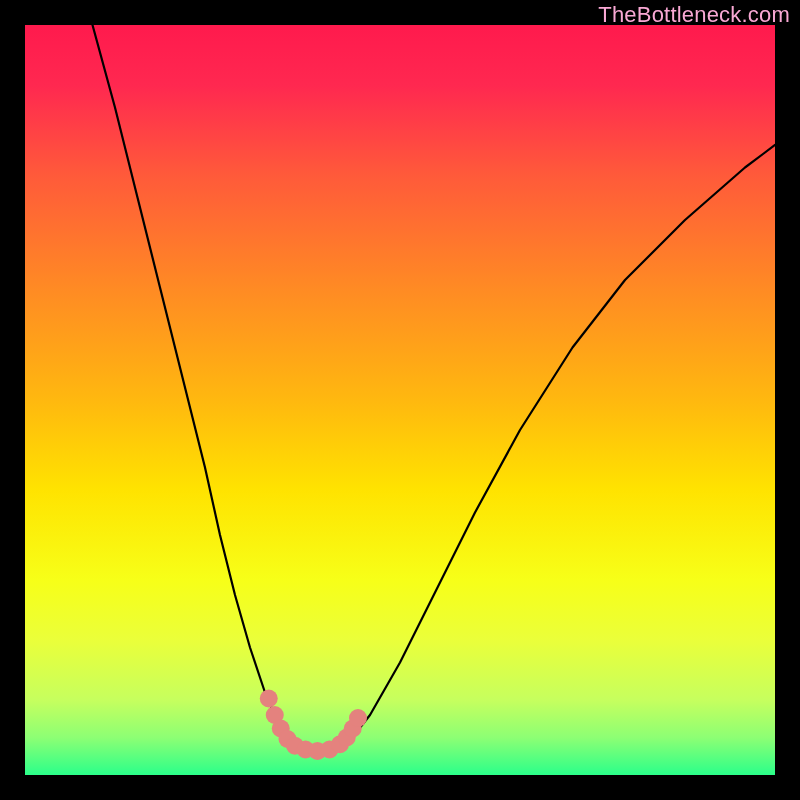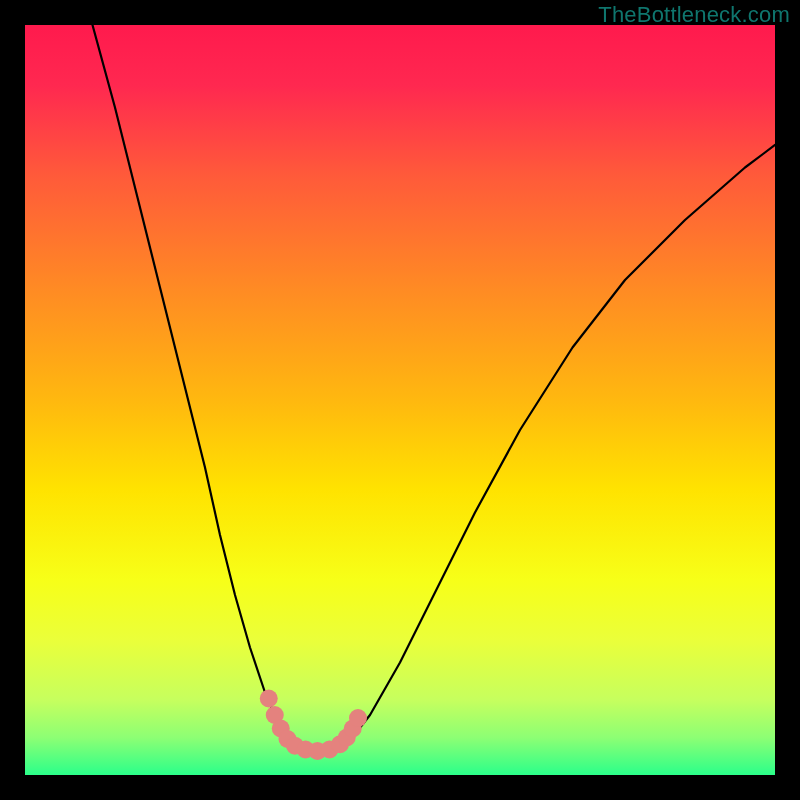--- a/index.html
+++ b/index.html
@@ -21,21 +21,21 @@
     left: 25px;
     top: 25px;
     width: 750px;
     height: 750px;
     overflow: hidden;
   }
   .watermark {
     position: absolute;
     top: 2px;
     right: 10px;
-    color: #0f766e;
+    color: #f9a8d4;
     font-size: 22px;
     font-weight: 500;
     letter-spacing: 0.2px;
     z-index: 5;
   }
 </style>
 </head>
 <body>
 
 <div class="frame">

